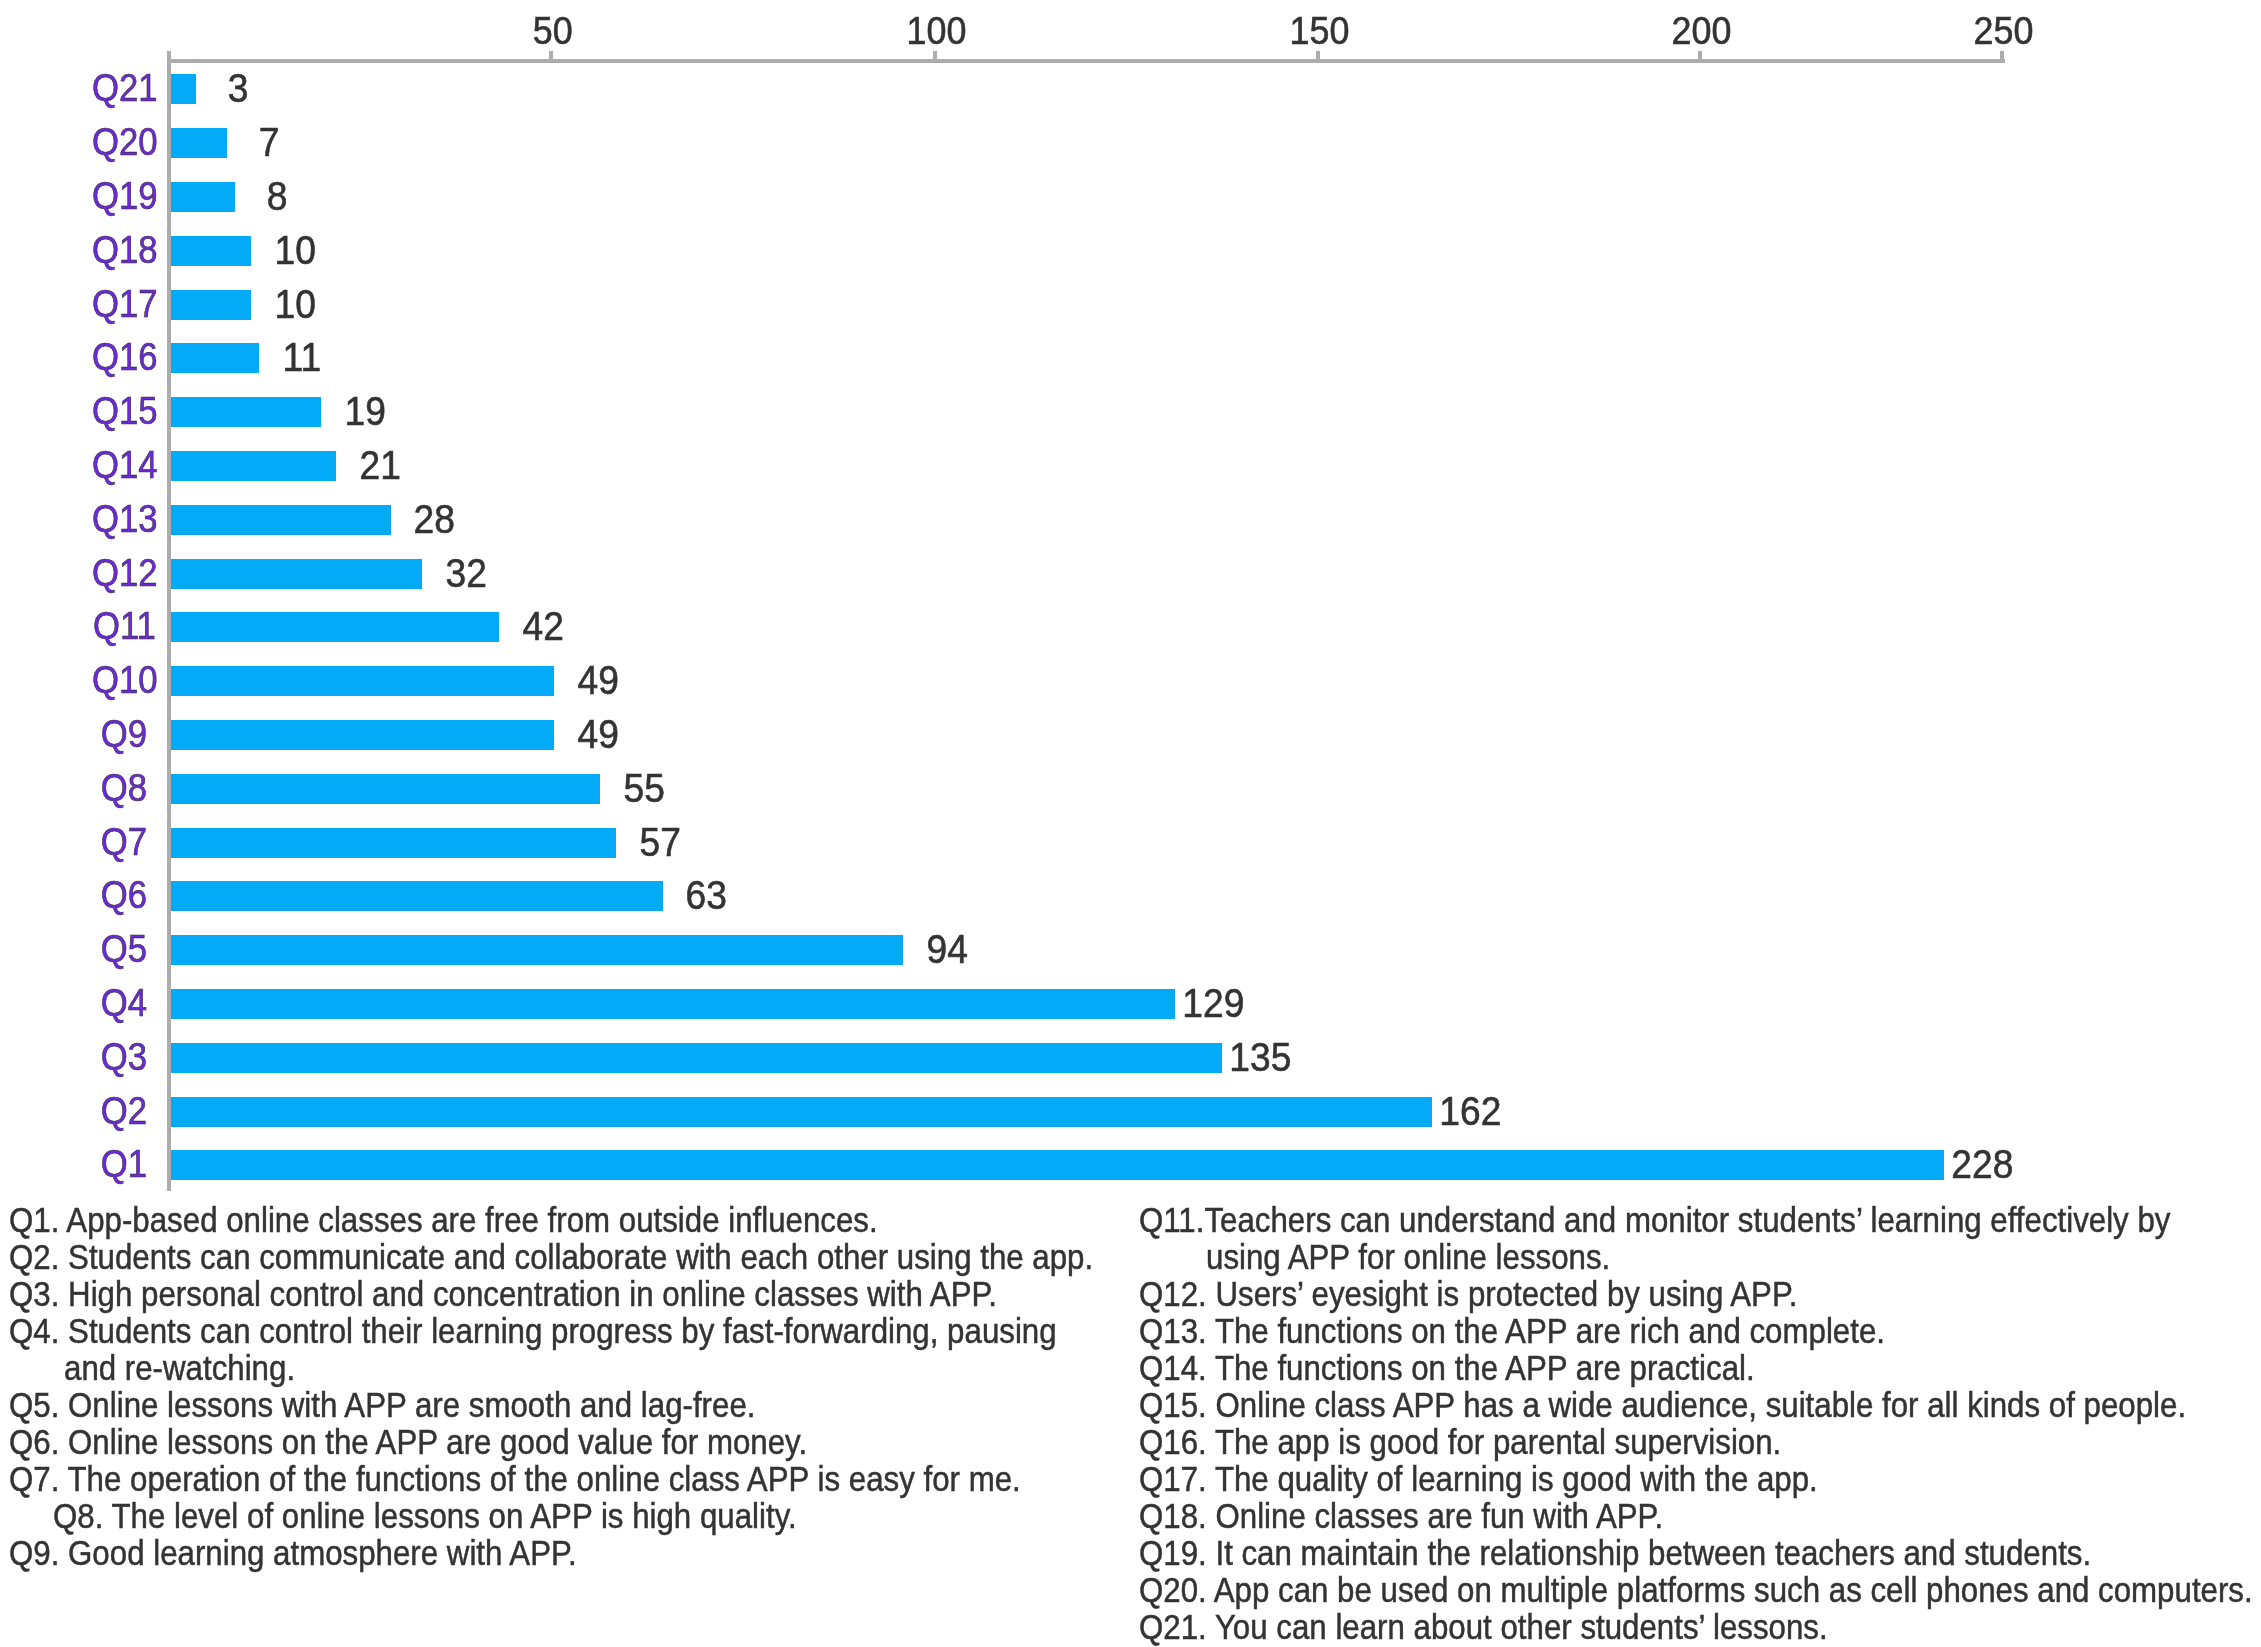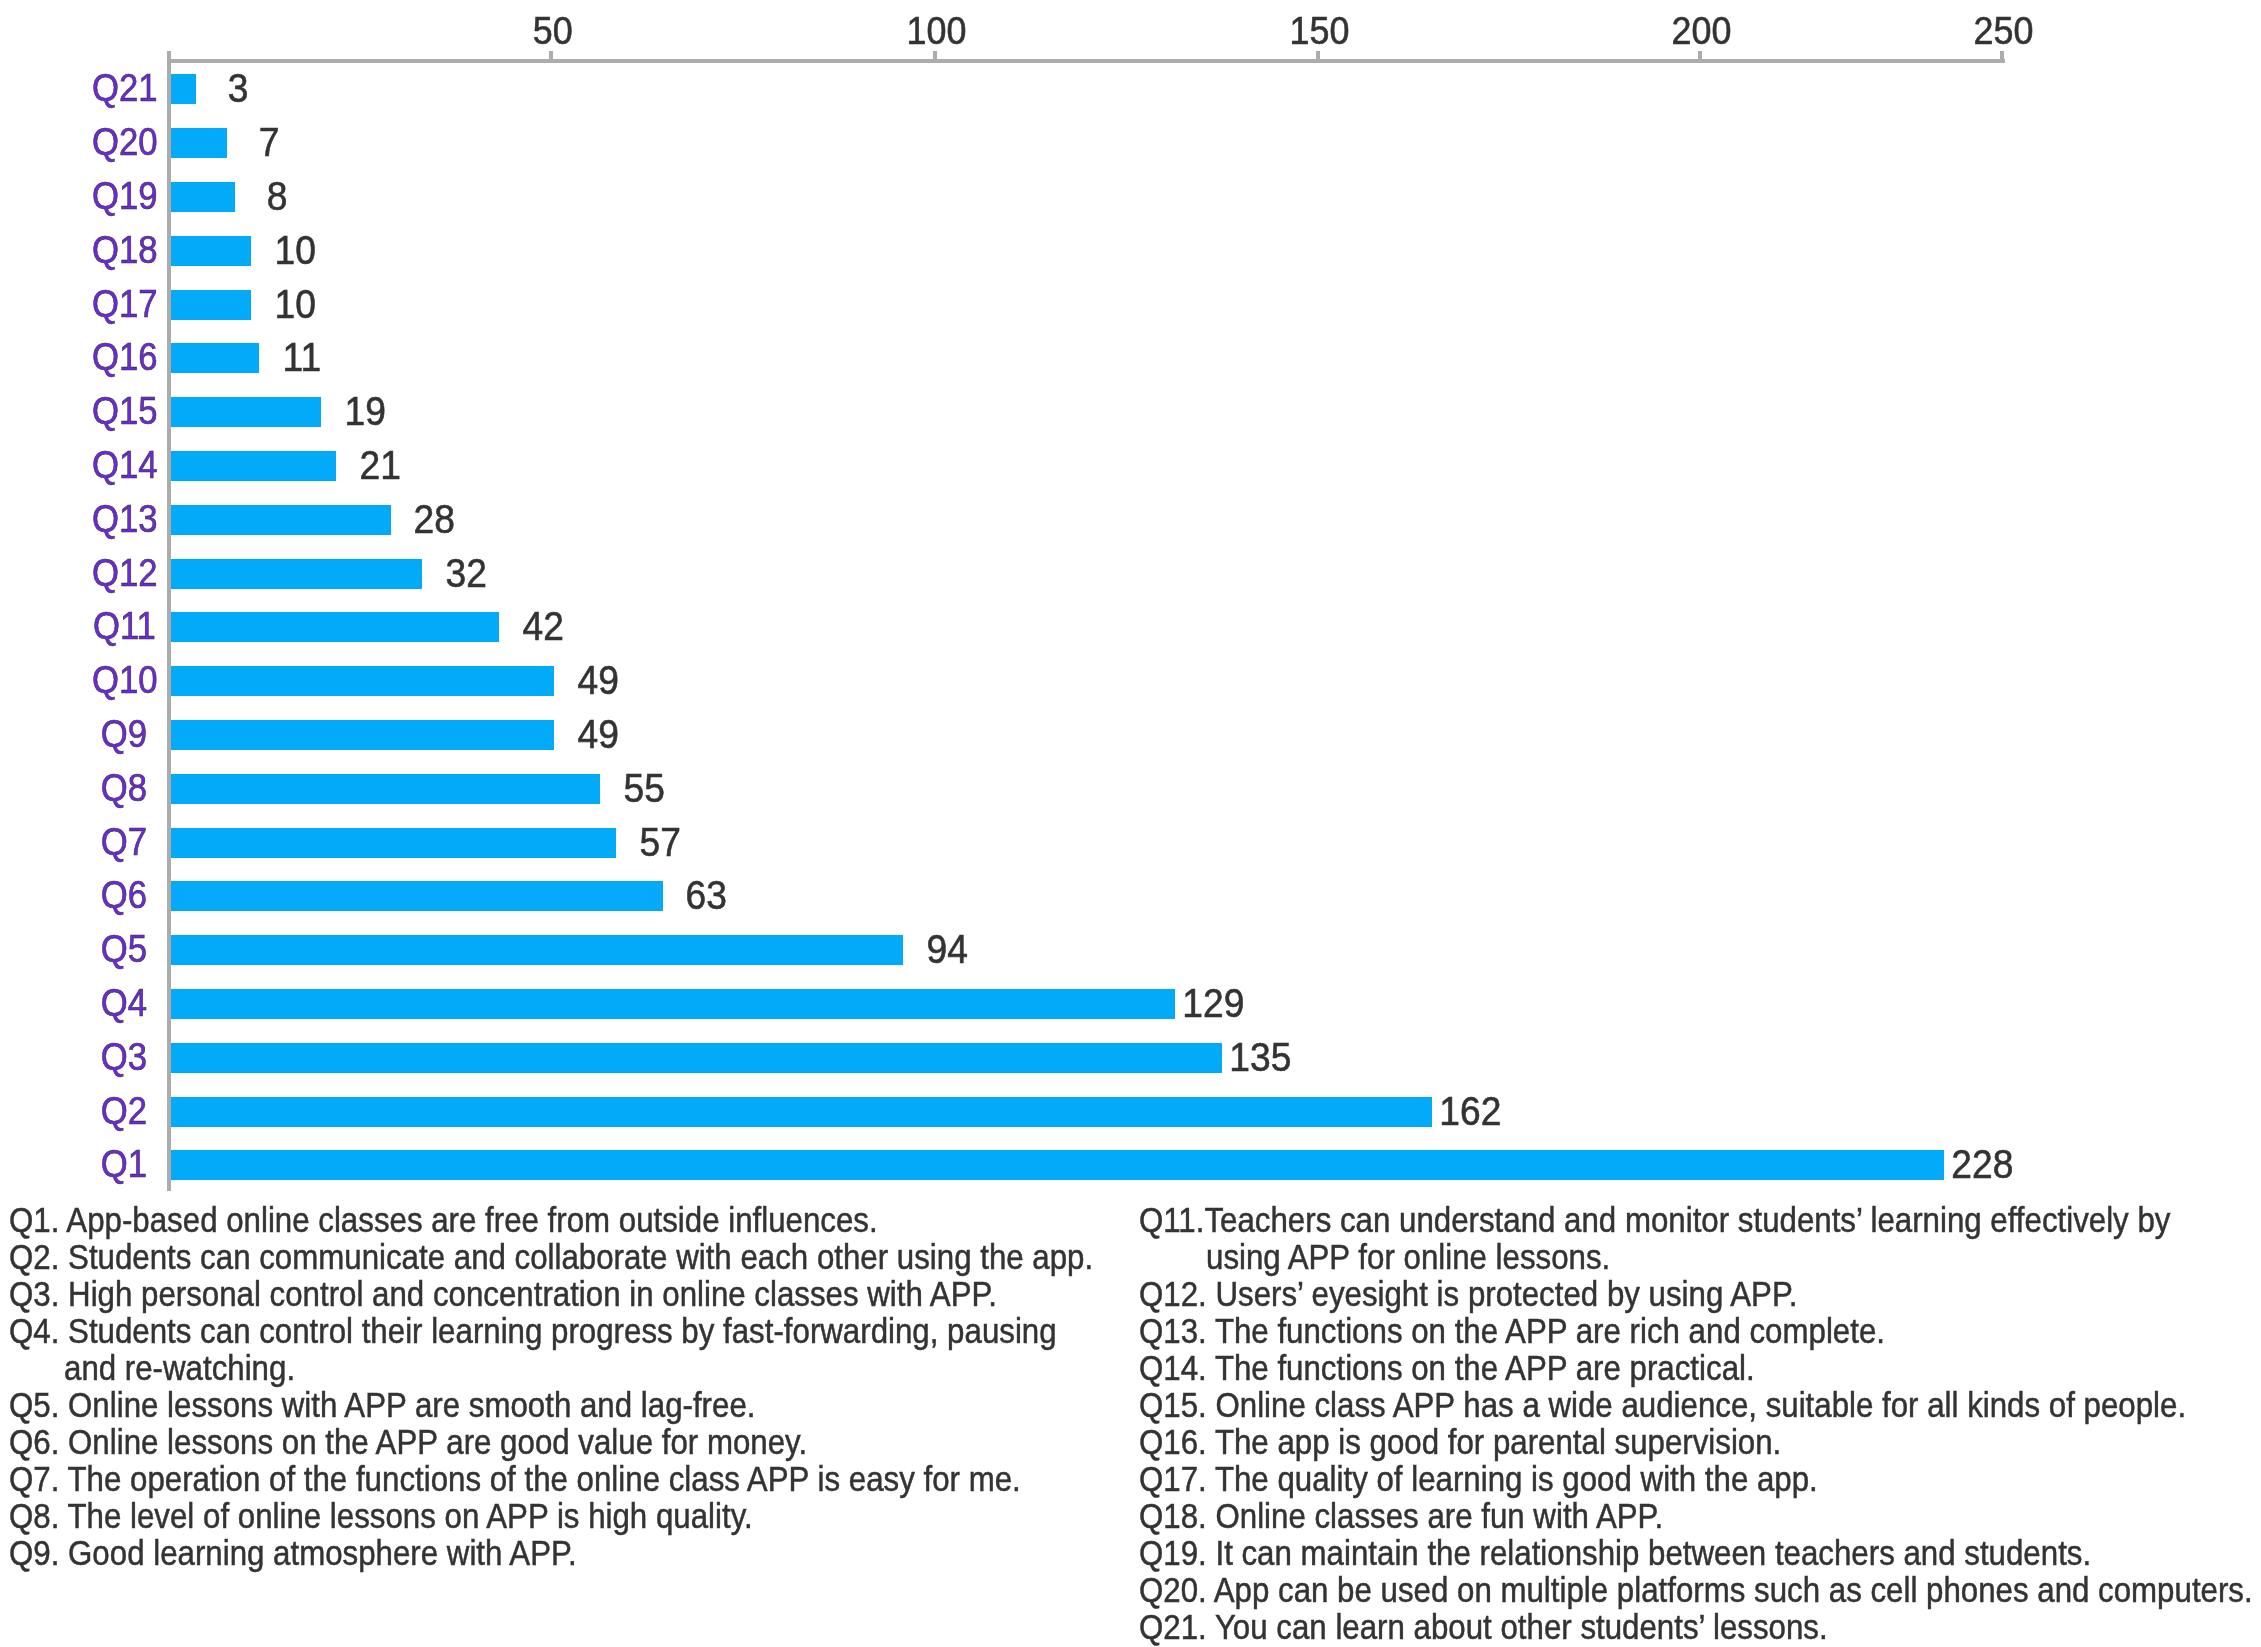--- a/index.html
+++ b/index.html
@@ -154,21 +154,21 @@
 <div id="legend">
   <div class="lcol" id="lcol-left" style="left: 9.2px;">
       <div class="lline" style="padding-left: 0px;"><span style="display: inline-block; transform: scaleX(0.893); transform-origin: left center;">Q1. App-based online classes are free from outside influences.</span></div>
       <div class="lline" style="padding-left: 0px;"><span style="display: inline-block; transform: scaleX(0.893); transform-origin: left center;">Q2. Students can communicate and collaborate with each other using the app.</span></div>
       <div class="lline" style="padding-left: 0px;"><span style="display: inline-block; transform: scaleX(0.893); transform-origin: left center;">Q3. High personal control and concentration in online classes with APP.</span></div>
       <div class="lline" style="padding-left: 0px;"><span style="display: inline-block; transform: scaleX(0.893); transform-origin: left center;">Q4. Students can control their learning progress by fast-forwarding, pausing</span></div>
       <div class="lline" style="padding-left: 55px;"><span style="display: inline-block; transform: scaleX(0.893); transform-origin: left center;">and re-watching.</span></div>
       <div class="lline" style="padding-left: 0px;"><span style="display: inline-block; transform: scaleX(0.893); transform-origin: left center;">Q5. Online lessons with APP are smooth and lag-free.</span></div>
       <div class="lline" style="padding-left: 0px;"><span style="display: inline-block; transform: scaleX(0.893); transform-origin: left center;">Q6. Online lessons on the APP are good value for money.</span></div>
       <div class="lline" style="padding-left: 0px;"><span style="display: inline-block; transform: scaleX(0.893); transform-origin: left center;">Q7. The operation of the functions of the online class APP is easy for me.</span></div>
-      <div class="lline" style="padding-left: 0px;"><span style="display: inline-block; transform: scaleX(0.893); transform-origin: left center;">Q8. The level of online lessons on APP is high quality.</span></div>
+      <div class="lline" style="padding-left: 0px; margin-left: 44px;"><span style="display: inline-block; transform: scaleX(0.893); transform-origin: left center;">Q8. The level of online lessons on APP is high quality.</span></div>
       <div class="lline" style="padding-left: 0px;"><span style="display: inline-block; transform: scaleX(0.893); transform-origin: left center;">Q9. Good learning atmosphere with APP.</span></div>
     </div>
   <div class="lcol" id="lcol-right" style="left: 1139px;">
       <div class="lline" style="padding-left: 0px;"><span style="display: inline-block; transform: scaleX(0.893); transform-origin: left center;">Q11.Teachers can understand and monitor students’ learning effectively by</span></div>
       <div class="lline" style="padding-left: 67px;"><span style="display: inline-block; transform: scaleX(0.893); transform-origin: left center;">using APP for online lessons.</span></div>
       <div class="lline" style="padding-left: 0px;"><span style="display: inline-block; transform: scaleX(0.893); transform-origin: left center;">Q12. Users’ eyesight is protected by using APP.</span></div>
       <div class="lline" style="padding-left: 0px;"><span style="display: inline-block; transform: scaleX(0.893); transform-origin: left center;">Q13. The functions on the APP are rich and complete.</span></div>
       <div class="lline" style="padding-left: 0px;"><span style="display: inline-block; transform: scaleX(0.893); transform-origin: left center;">Q14. The functions on the APP are practical.</span></div>
       <div class="lline" style="padding-left: 0px;"><span style="display: inline-block; transform: scaleX(0.893); transform-origin: left center;">Q15. Online class APP has a wide audience, suitable for all kinds of people.</span></div>
       <div class="lline" style="padding-left: 0px;"><span style="display: inline-block; transform: scaleX(0.893); transform-origin: left center;">Q16. The app is good for parental supervision.</span></div>

